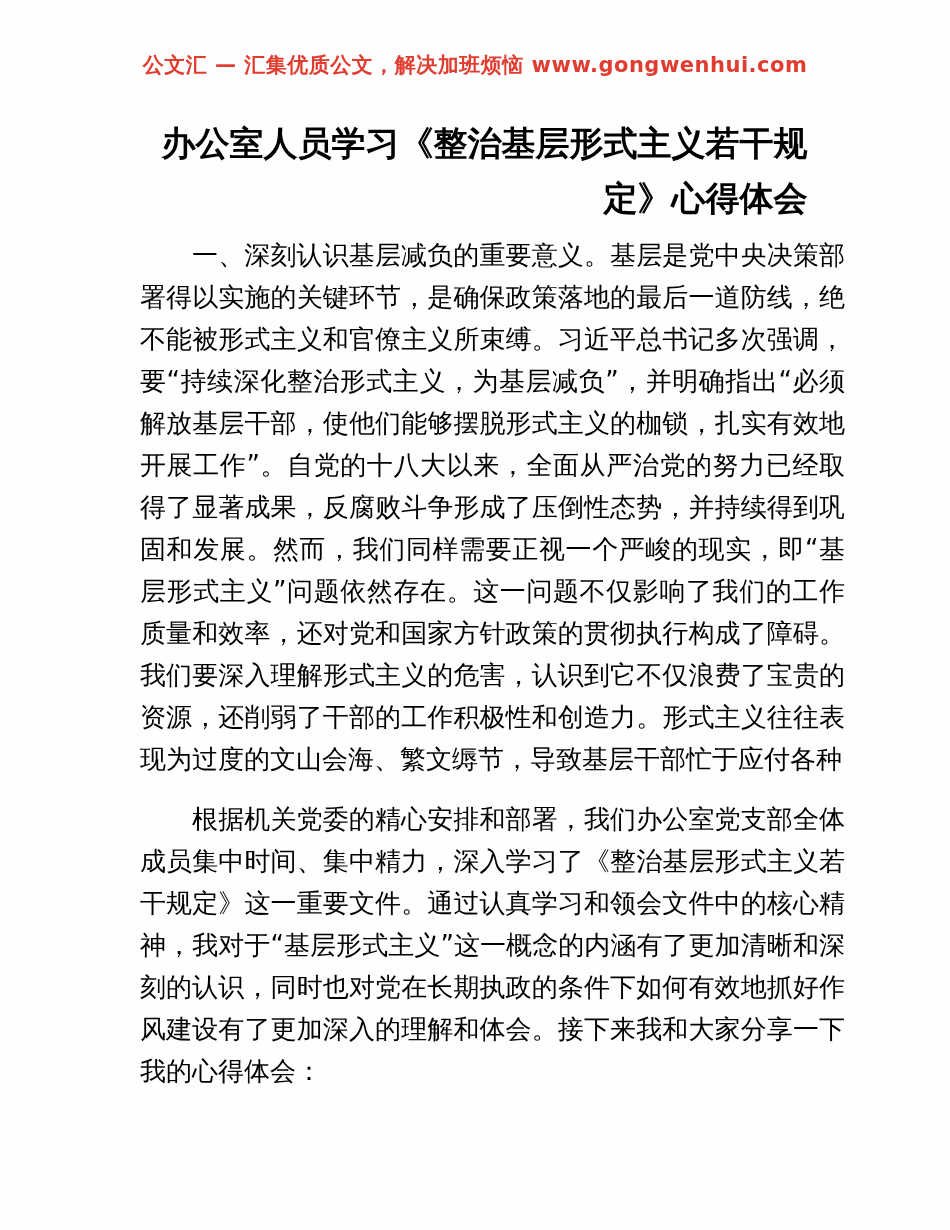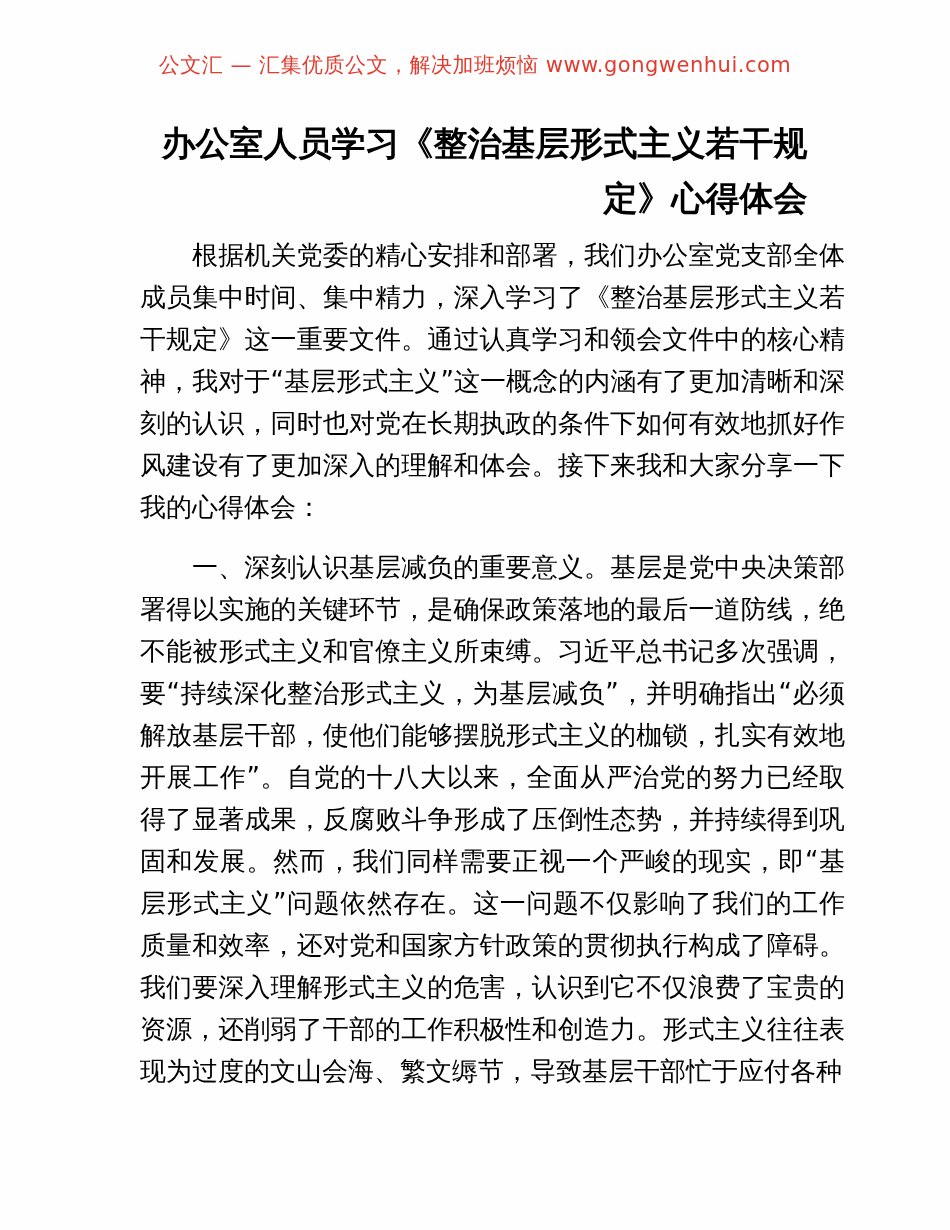--- a/index.html
+++ b/index.html
@@ -15,21 +15,21 @@
     position: relative;
     width: 950px;
     height: 1230px;
     background: #fefefe;
   }
   .watermark {
     padding-top: 53px;
     text-align: center;
     font-size: 21px;
     line-height: 25px;
-    font-weight: 400;
+    font-weight: 700;
     letter-spacing: 0.5px;
     color: #e13c30;
   }
   .title {
     width: 665px;
     margin: 38px auto 8px auto;
     font-size: 34px;
     line-height: 55px;
     font-weight: 700;
     text-align: right;
@@ -54,17 +54,17 @@
 </head>
 <body>
 
 <div class="page">
 
   <div class="watermark">公文汇 — 汇集优质公文，解决加班烦恼 www.gongwenhui.com</div>
 
   <h1 class="title">办公室人员学习《整治基层形式主义若干规定》心得体会</h1>
 
   <div class="content">
+    <p>一、深刻认识基层减负的重要意义。基层是党中央决策部署得以实施的关键环节，是确保政策落地的最后一道防线，绝不能被形式主义和官僚主义所束缚。习近平总书记多次强调，要“持续深化整治形式主义，为基层减负”，并明确指出“必须解放基层干部，使他们能够摆脱形式主义的枷锁，扎实有效地开展工作”。自党的十八大以来，全面从严治党的努力已经取得了显著成果，反腐败斗争形成了压倒性态势，并持续得到巩固和发展。然而，我们同样需要正视一个严峻的现实，即“基层形式主义”问题依然存在。这一问题不仅影响了我们的工作质量和效率，还对党和国家方针政策的贯彻执行构成了障碍。我们要深入理解形式主义的危害，认识到它不仅浪费了宝贵的资源，还削弱了干部的工作积极性和创造力。形式主义往往表现为过度的文山会海、繁文缛节，导致基层干部忙于应付各种</p>
     <p>根据机关党委的精心安排和部署，我们办公室党支部全体成员集中时间、集中精力，深入学习了《整治基层形式主义若干规定》这一重要文件。通过认真学习和领会文件中的核心精神，我对于“基层形式主义”这一概念的内涵有了更加清晰和深刻的认识，同时也对党在长期执政的条件下如何有效地抓好作风建设有了更加深入的理解和体会。接下来我和大家分享一下我的心得体会：</p>
-    <p>一、深刻认识基层减负的重要意义。基层是党中央决策部署得以实施的关键环节，是确保政策落地的最后一道防线，绝不能被形式主义和官僚主义所束缚。习近平总书记多次强调，要“持续深化整治形式主义，为基层减负”，并明确指出“必须解放基层干部，使他们能够摆脱形式主义的枷锁，扎实有效地开展工作”。自党的十八大以来，全面从严治党的努力已经取得了显著成果，反腐败斗争形成了压倒性态势，并持续得到巩固和发展。然而，我们同样需要正视一个严峻的现实，即“基层形式主义”问题依然存在。这一问题不仅影响了我们的工作质量和效率，还对党和国家方针政策的贯彻执行构成了障碍。我们要深入理解形式主义的危害，认识到它不仅浪费了宝贵的资源，还削弱了干部的工作积极性和创造力。形式主义往往表现为过度的文山会海、繁文缛节，导致基层干部忙于应付各种</p>
   </div>
 
 </div>
 
 </body></html>

